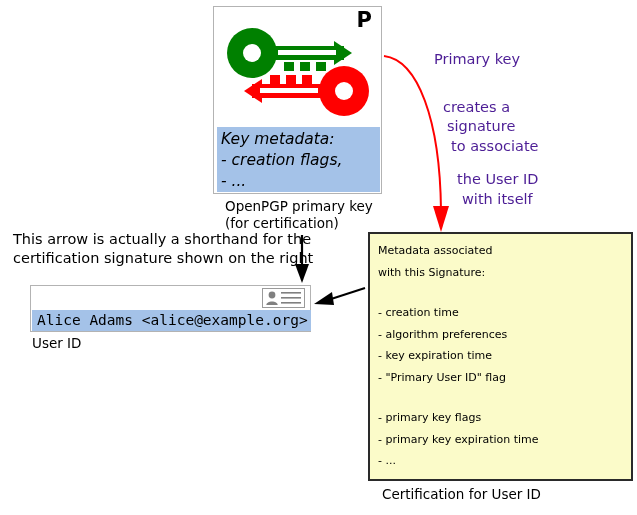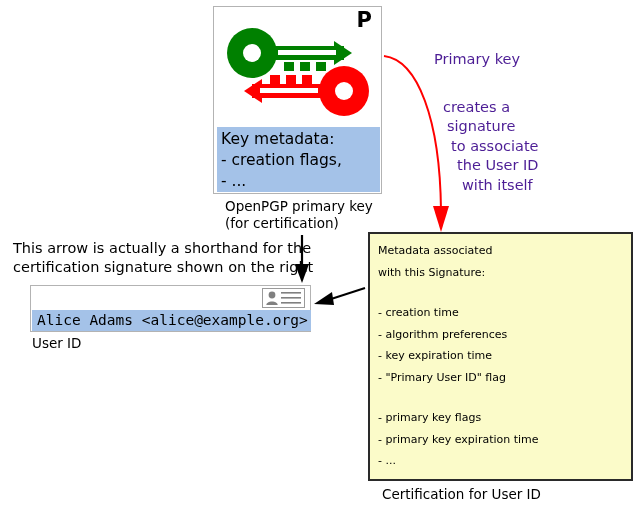--- a/index.html
+++ b/index.html
@@ -52,20 +52,21 @@
   }
   #key-metadata-panel {
     position: absolute;
     left: 3px;
     top: 120px;
     width: 163px;
     height: 65px;
     background: #a4c2e8;
     box-sizing: border-box;
     padding: 2px 0 0 4px;
+    font-style: italic;
   }
   #key-metadata-panel div {
     font-size: 15.5px;
     line-height: 21px;
     white-space: nowrap;
   }
 
   .caption {
     position: absolute;
     font-size: 13.5px;
@@ -88,21 +89,21 @@
     color: #4c1d95;
     font-size: 14.5px;
     line-height: 19.5px;
     text-align: left;
   }
   #red-annotation div { white-space: nowrap; }
   .ind1 { padding-left: 0px; }
   .ind2 { padding-left: 9px; margin-top: 28px; }
   .ind3 { padding-left: 13px; }
   .ind4 { padding-left: 17px; }
-  .ind5 { padding-left: 23px; }
+  .ind5 { padding-left: 23px; margin-top: 14px; }
   .ind6 { padding-left: 28px; }
 
   
   #certification-box {
     position: absolute;
     left: 368px;
     top: 232px;
     width: 265px;
     height: 249px;
     background: #fbfbc9;
@@ -157,21 +158,21 @@
   }
   #userid-caption {
     left: 32px;
     top: 335px;
   }
 
   
   #shorthand-annotation {
     position: absolute;
     left: 13px;
-    top: 239px;
+    top: 230px;
     font-size: 14.5px;
     line-height: 19px;
     color: #000;
   }
   #shorthand-annotation div { white-space: nowrap; }
 
   svg.overlay {
     position: absolute;
     left: 0; top: 0;
     width: 637px;

